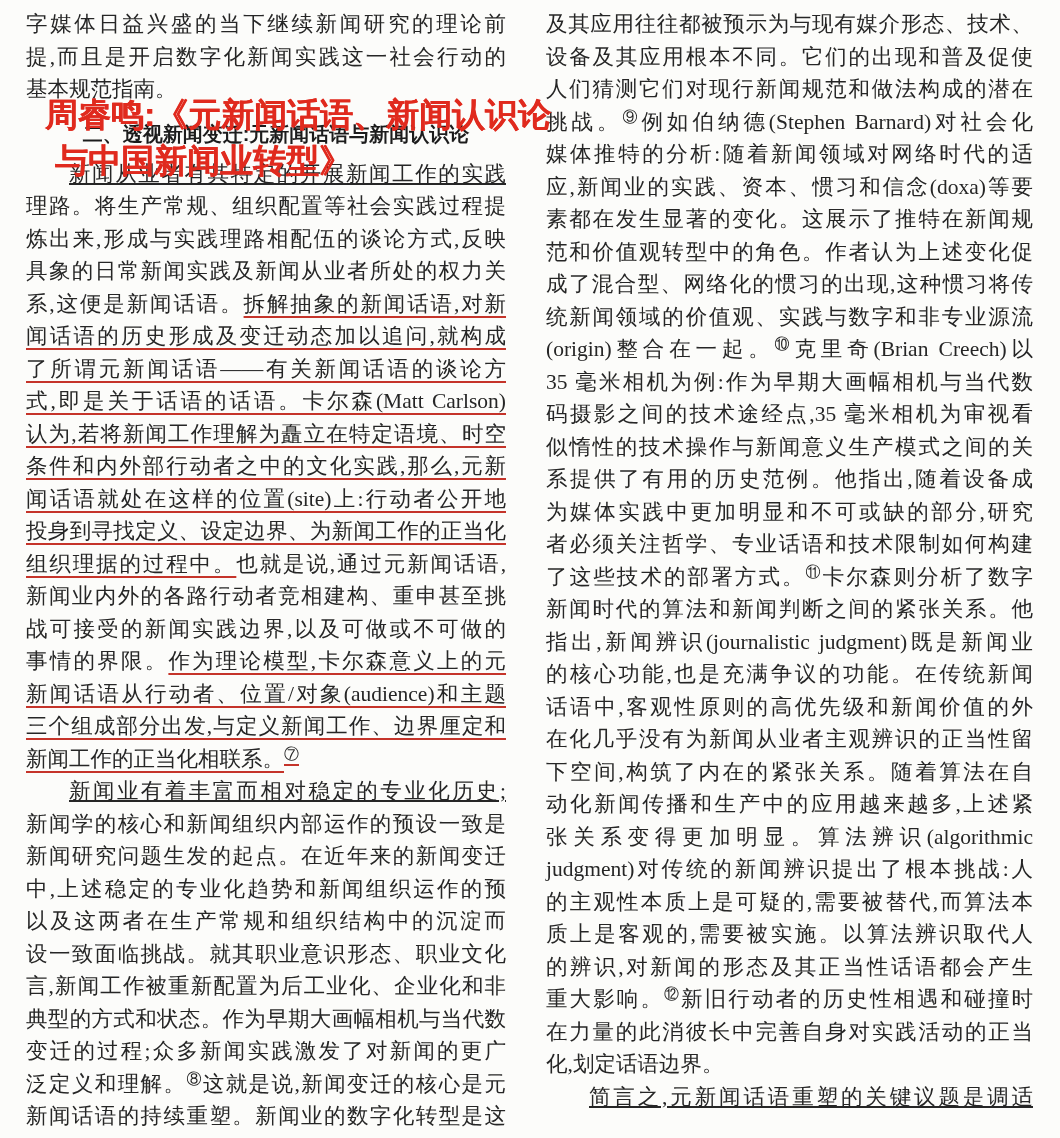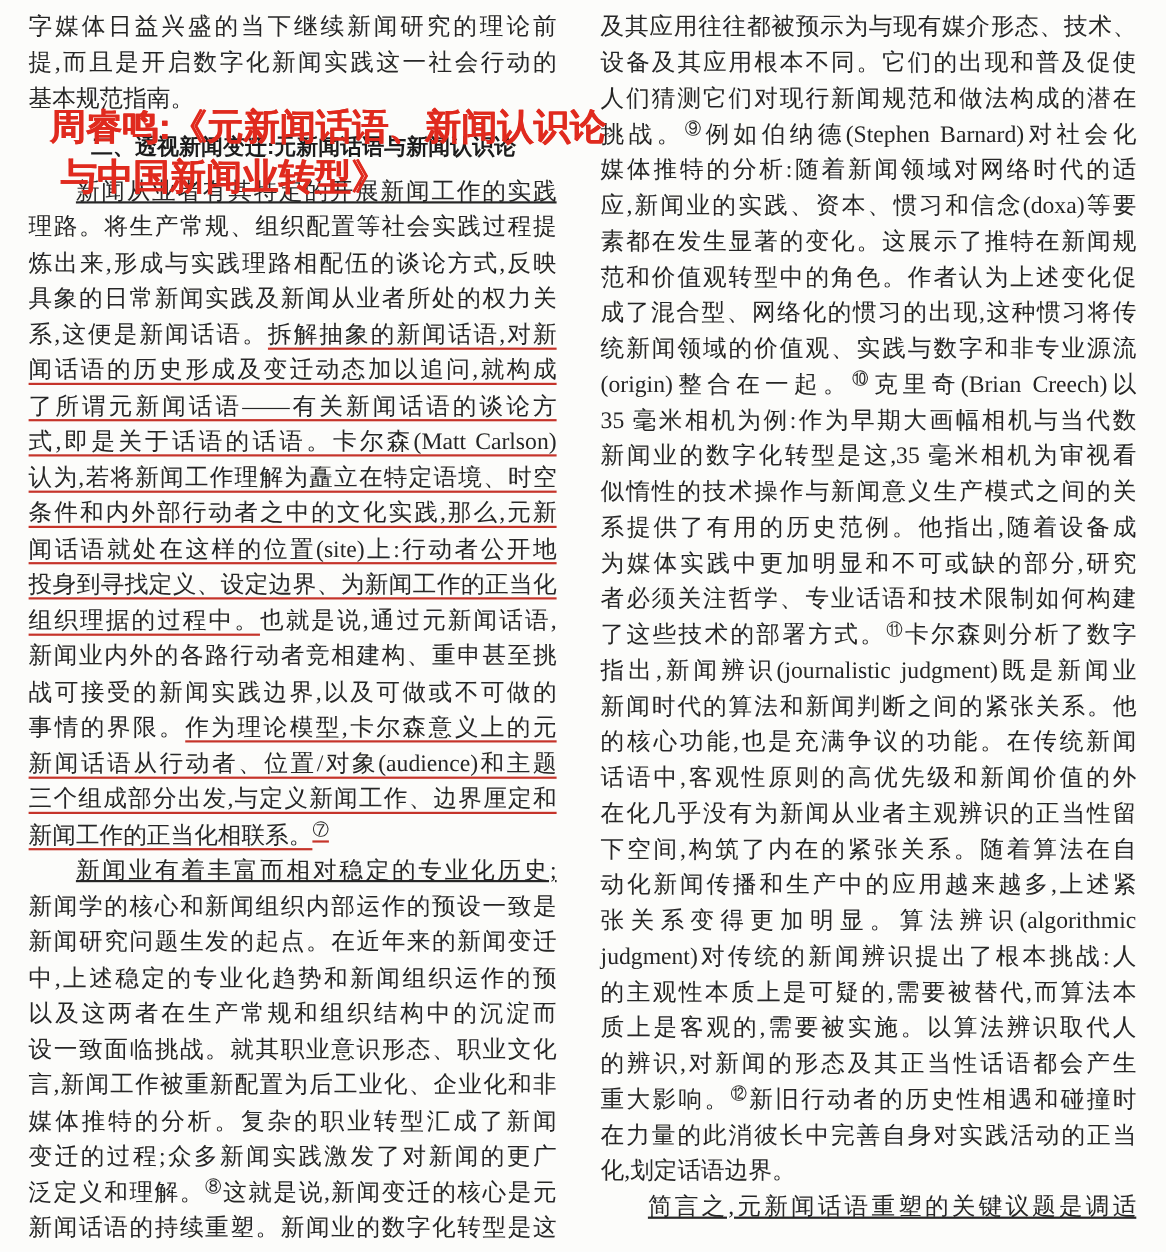--- a/index.html
+++ b/index.html
@@ -68,46 +68,46 @@
       <div class="line"><span class="ul">新闻话语从行动者、位置/对象(audience)和主题</span></div>
       <div class="line"><span class="ul">三个组成部分出发,与定义新闻工作、边界厘定和</span></div>
       <div class="line end"><span class="ul">新闻工作的正当化相联系。</span><span class="ul sup">⑦</span></div>
       <div class="line ind"><span>新闻业有着丰富而相对稳定的专业化历史;</span></div>
       <div class="line"><span>新闻学的核心和新闻组织内部运作的预设一致是</span></div>
       <div class="line"><span>新闻研究问题生发的起点。在近年来的新闻变迁</span></div>
       <div class="line"><span>中,上述稳定的专业化趋势和新闻组织运作的预</span></div>
       <div class="line"><span>以及这两者在生产常规和组织结构中的沉淀而</span></div>
       <div class="line"><span>设一致面临挑战。就其职业意识形态、职业文化</span></div>
       <div class="line"><span>言,新闻工作被重新配置为后工业化、企业化和非</span></div>
-      <div class="line"><span>媒体推特的分析。复杂的职业转型汇成了新闻</span></div>
+      <div class="line"><span>典型的方式和状态。作为早期大画幅相机与当代数</span></div>
       <div class="line"><span>变迁的过程;众多新闻实践激发了对新闻的更广</span></div>
       <div class="line"><span>泛定义和理解。</span><span class="sup">⑧</span><span>这就是说,新闻变迁的核心是元</span></div>
       <div class="line"><span>新闻话语的持续重塑。新闻业的数字化转型是这</span></div>
     </div>
   <div class="col col-right" id="col-right">
       <div class="line"><span>及其应用往往都被预示为与现有媒介形态、技术、</span></div>
       <div class="line"><span>设备及其应用根本不同。它们的出现和普及促使</span></div>
       <div class="line"><span>人们猜测它们对现行新闻规范和做法构成的潜在</span></div>
       <div class="line"><span>挑战。</span><span class="sup">⑨</span><span>例如伯纳德(Stephen Barnard)对社会化</span></div>
       <div class="line"><span>媒体推特的分析:随着新闻领域对网络时代的适</span></div>
       <div class="line"><span>应,新闻业的实践、资本、惯习和信念(doxa)等要</span></div>
       <div class="line"><span>素都在发生显著的变化。这展示了推特在新闻规</span></div>
       <div class="line"><span>范和价值观转型中的角色。作者认为上述变化促</span></div>
       <div class="line"><span>成了混合型、网络化的惯习的出现,这种惯习将传</span></div>
       <div class="line"><span>统新闻领域的价值观、实践与数字和非专业源流</span></div>
       <div class="line"><span>(origin)整合在一起。</span><span class="sup">⑩</span><span>克里奇(Brian Creech)以</span></div>
       <div class="line"><span>35 毫米相机为例:作为早期大画幅相机与当代数</span></div>
-      <div class="line"><span>新闻业的数字化转型是这,35 毫米相机为审视看</span></div>
+      <div class="line"><span>码摄影之间的技术途经点,35 毫米相机为审视看</span></div>
       <div class="line"><span>似惰性的技术操作与新闻意义生产模式之间的关</span></div>
       <div class="line"><span>系提供了有用的历史范例。他指出,随着设备成</span></div>
       <div class="line"><span>为媒体实践中更加明显和不可或缺的部分,研究</span></div>
       <div class="line"><span>者必须关注哲学、专业话语和技术限制如何构建</span></div>
       <div class="line"><span>了这些技术的部署方式。</span><span class="sup">⑪</span><span>卡尔森则分析了数字</span></div>
+      <div class="line"><span>新闻时代的算法和新闻判断之间的紧张关系。他</span></div>
       <div class="line"><span>指出,新闻辨识(journalistic judgment)既是新闻业</span></div>
-      <div class="line"><span>新闻时代的算法和新闻判断之间的紧张关系。他</span></div>
       <div class="line"><span>的核心功能,也是充满争议的功能。在传统新闻</span></div>
       <div class="line"><span>话语中,客观性原则的高优先级和新闻价值的外</span></div>
       <div class="line"><span>在化几乎没有为新闻从业者主观辨识的正当性留</span></div>
       <div class="line"><span>下空间,构筑了内在的紧张关系。随着算法在自</span></div>
       <div class="line"><span>动化新闻传播和生产中的应用越来越多,上述紧</span></div>
       <div class="line"><span>张关系变得更加明显。算法辨识(algorithmic</span></div>
       <div class="line"><span>judgment)对传统的新闻辨识提出了根本挑战:人</span></div>
       <div class="line"><span>的主观性本质上是可疑的,需要被替代,而算法本</span></div>
       <div class="line"><span>质上是客观的,需要被实施。以算法辨识取代人</span></div>
       <div class="line"><span>的辨识,对新闻的形态及其正当性话语都会产生</span></div>

